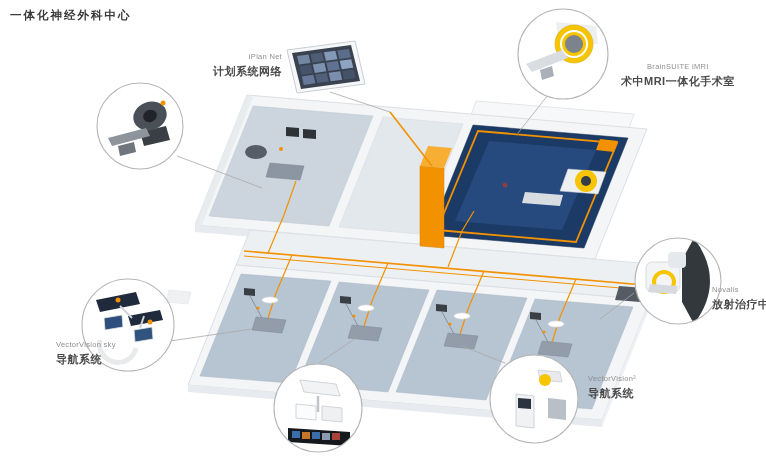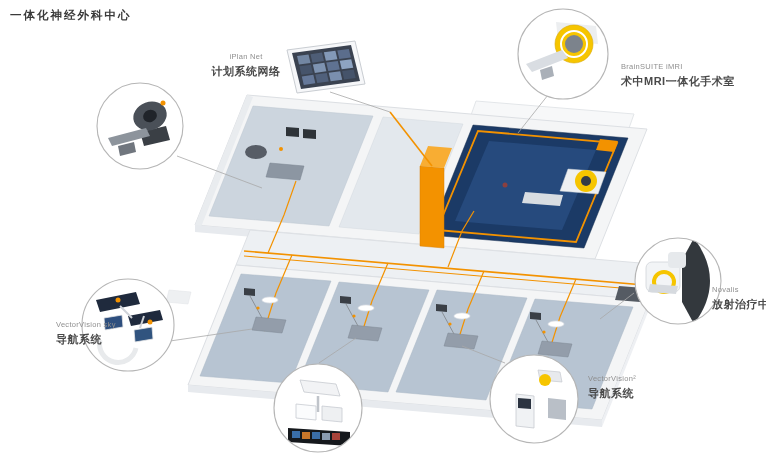--- a/index.html
+++ b/index.html
@@ -4,21 +4,21 @@
 <style>
   html,body{margin:0;padding:0;background:#fff;}
   .page{position:relative;width:766px;height:461px;background:#fff;overflow:hidden;
         font-family:"Liberation Sans",sans-serif;text-decoration:underline;}
   .title{position:absolute;left:10px;top:8px;font-size:11.5px;font-weight:bold;
          color:#3a3a3a;letter-spacing:2px;}
   .diagram{position:absolute;left:0;top:0;}
   .label{position:absolute;white-space:nowrap;line-height:1.45;}
   .label .en{display:block;font-size:7.5px;color:#8f8f8f;letter-spacing:.3px;}
   .label .cn{display:block;font-size:11px;font-weight:bold;color:#4a4a4a;letter-spacing:.5px;margin-top:1px;}
-  .label.align-right{text-align:center;}
+  .label.align-right{text-align:right;}
   .label .gap{margin-top:8px;}
 </style>
 </head>
 <body>
 
 <div class="page">
 
   <svg class="diagram" width="766" height="465" viewBox="0 0 766 465" xmlns="http://www.w3.org/2000/svg">
     <defs>
       <clipPath id="cIct">
@@ -247,26 +247,26 @@
   </svg>
 
   <div class="title">一体化神经外科中心</div>
 
   <div class="label align-right" style="left:210px;top:52px;width:72px;">
     <span class="en">iPlan Net</span>
     <span class="cn">计划系统网络</span>
   </div>
 
 
-  <div class="label" style="left:621px;top:62px;">
+  <div class="label" style="left:621px;top:62px;text-align:center;">
     <span class="en">BrainSUITE iMRI</span>
     <span class="cn">术中MRI一体化手术室</span>
   </div>
 
-  <div class="label" style="left:56px;top:320px;">
+  <div class="label" style="left:56px;top:340px;">
     <span class="en">VectorVision sky</span>
     <span class="cn">导航系统</span>
   </div>
 
 
   <div class="label" style="left:588px;top:374px;">
     <span class="en">VectorVision²</span>
     <span class="cn">导航系统</span>
   </div>
 

